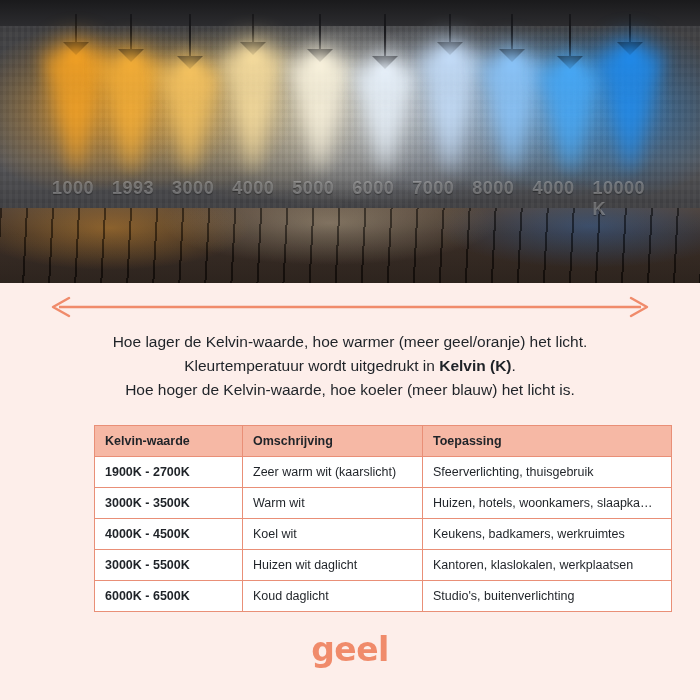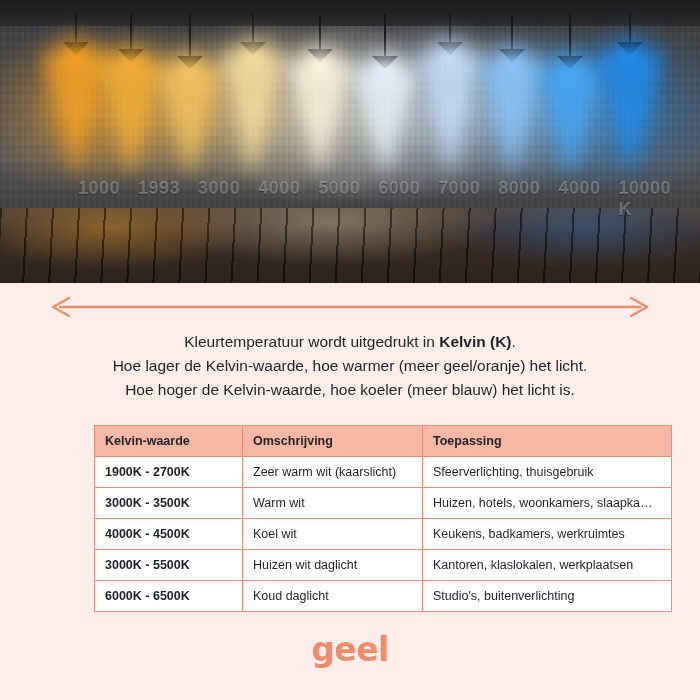--- a/index.html
+++ b/index.html
@@ -107,21 +107,21 @@
     background: repeating-linear-gradient(93deg,
       rgba(0,0,0,0.45) 0 2px, rgba(255,255,255,0.045) 2px 26px);
   }
   .kelvin-scale {
     position: absolute;
     left: 0;
     top: 178px;
     width: 700px;
     display: flex;
     justify-content: space-between;
-    padding: 0 78px;
+    padding: 0 52px;
     box-sizing: border-box;
     z-index: 5;
     gap: 18px;
   }
   .kelvin-scale span {
     font-family: "Liberation Sans", sans-serif;
     font-size: 18px;
     font-weight: bold;
     letter-spacing: .5px;
     color: rgba(255,255,255,0.30);
@@ -289,22 +289,22 @@
 
   <div class="arrow-row">
     <svg class="arrow-svg" width="610" height="24" viewBox="0 0 610 24">
       <line x1="14" y1="12" x2="596" y2="12" stroke="#f08b6b" stroke-width="2.5"></line>
       <polyline points="24,3 8,12 24,21" fill="none" stroke="#f08b6b" stroke-width="2.5" stroke-linecap="round" stroke-linejoin="round"></polyline>
       <polyline points="586,3 602,12 586,21" fill="none" stroke="#f08b6b" stroke-width="2.5" stroke-linecap="round" stroke-linejoin="round"></polyline>
     </svg>
   </div>
 
   <div class="intro">
+    <span class="line">Hoe lager de Kelvin-waarde, hoe warmer (meer geel/oranje) het licht.</span>
     <span class="line"><span>Kleurtemperatuur wordt uitgedrukt in </span><b>Kelvin (K)</b><span>.</span></span>
-    <span class="line">Hoe lager de Kelvin-waarde, hoe warmer (meer geel/oranje) het licht.</span>
     <span class="line">Hoe hoger de Kelvin-waarde, hoe koeler (meer blauw) het licht is.</span>
   </div>
 
   <div class="table-wrap">
     <table class="kelvin-table">
       <colgroup>
         <col class="col1">
           <col class="col2">
           <col class="col3">
       </colgroup>

